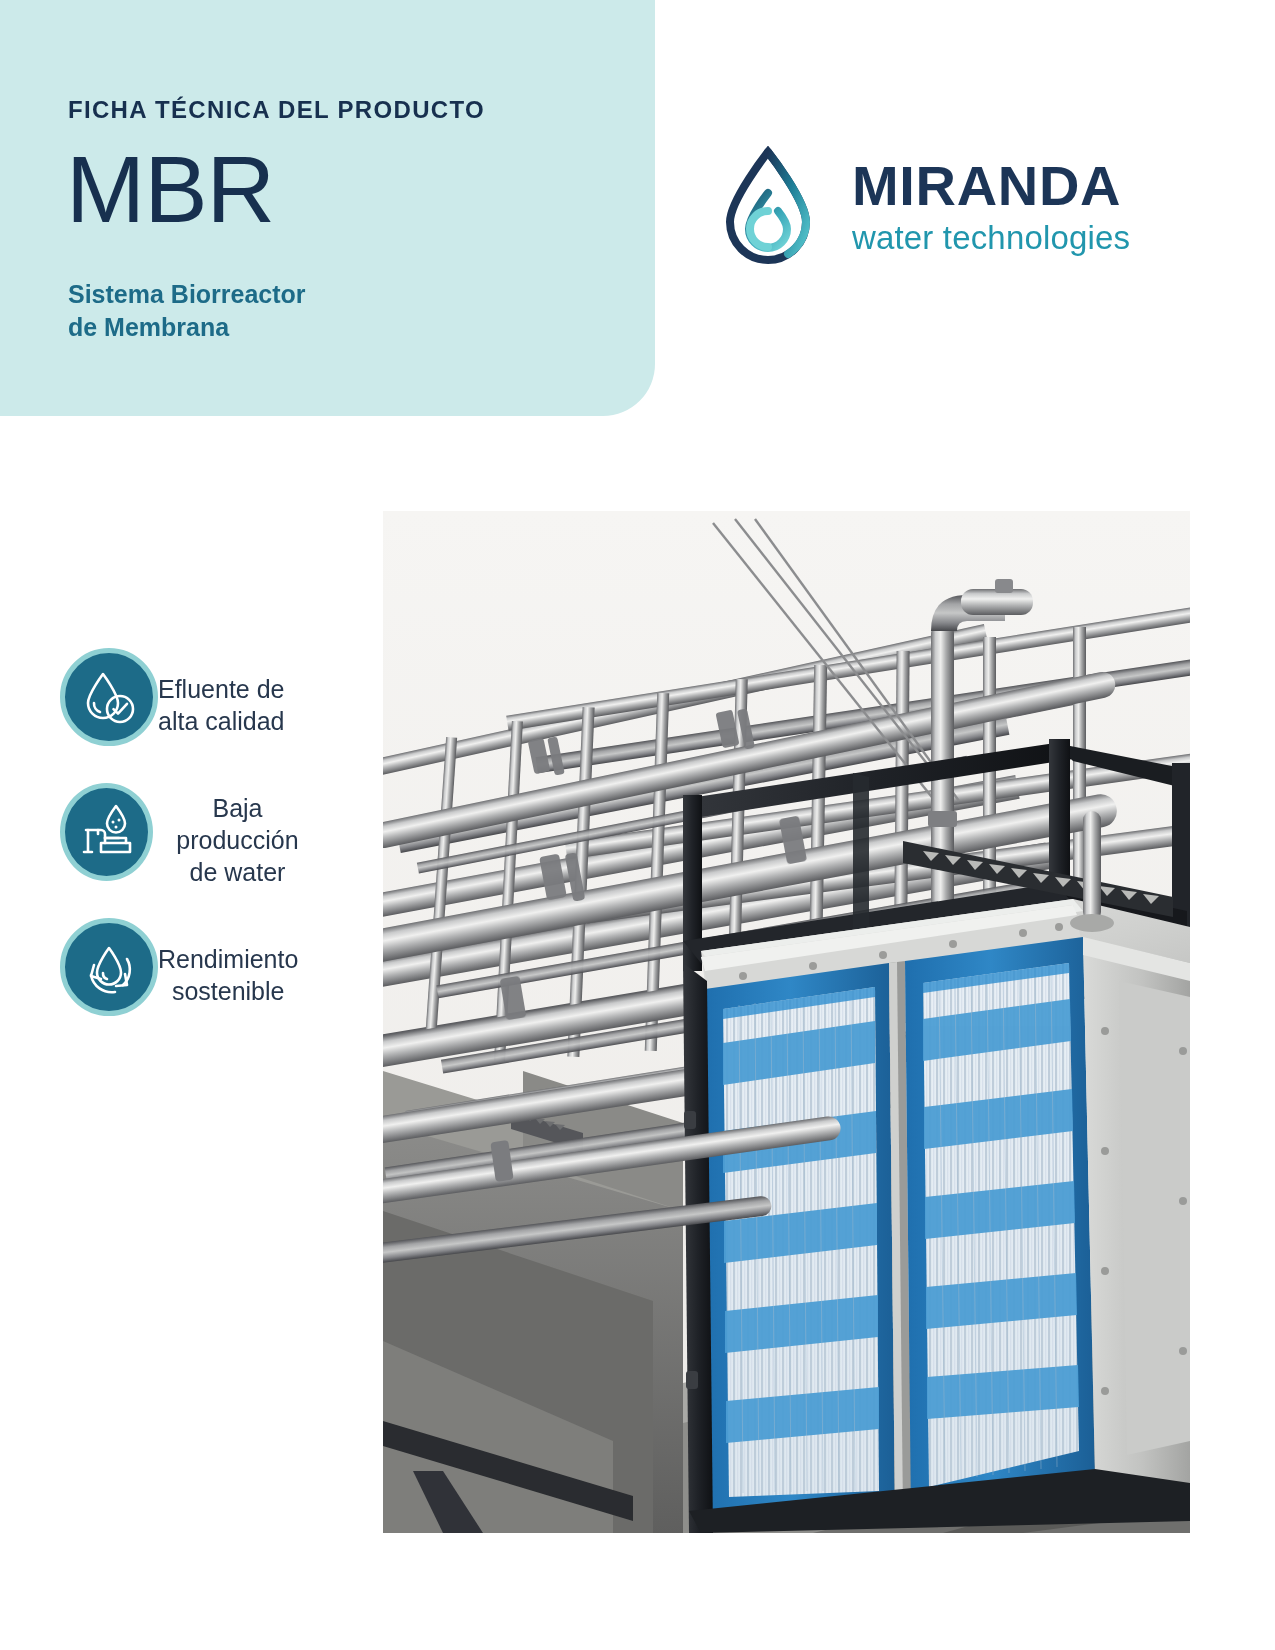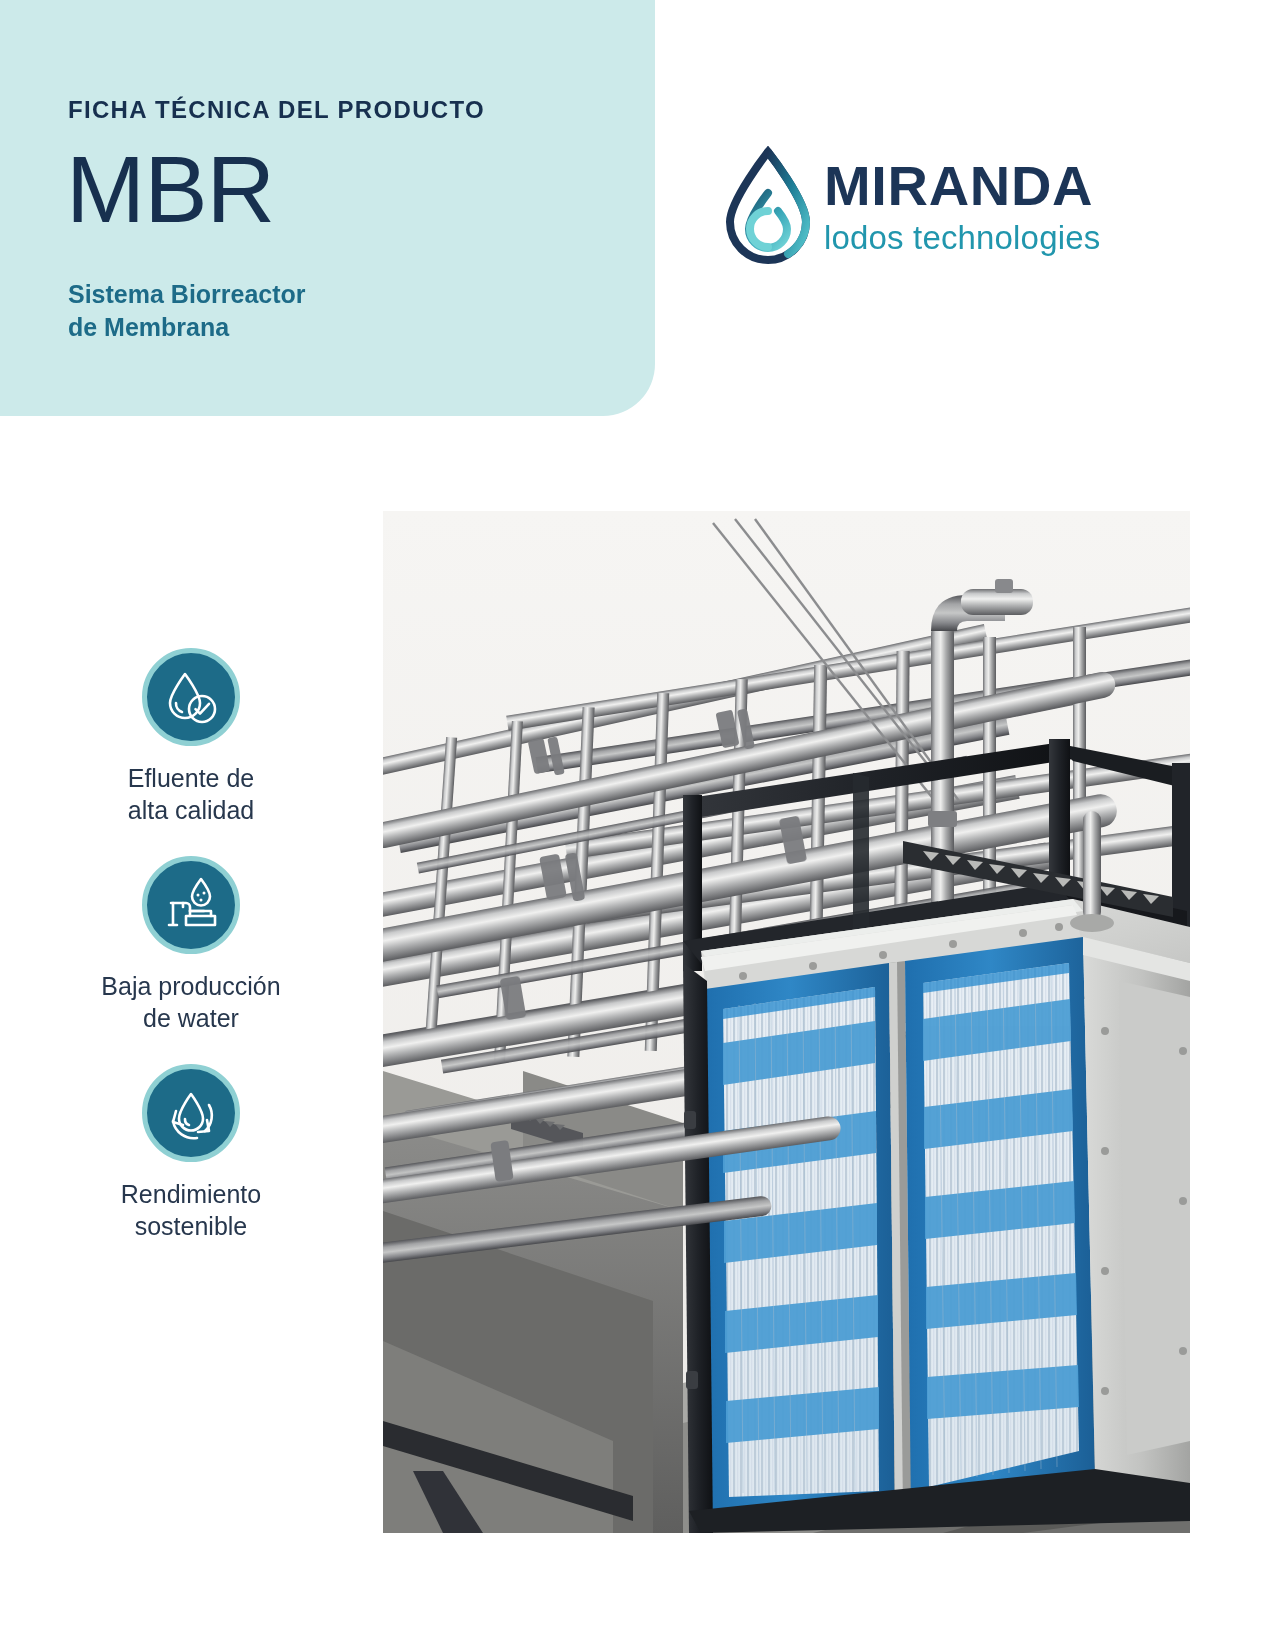--- a/index.html
+++ b/index.html
@@ -32,39 +32,39 @@
   .subtitle{
     position:absolute;left:68px;top:278px;
     font-size:25px;font-weight:700;line-height:1.32;
     color:#1d6b88;white-space:pre-line;
   }
 
   
   .logo{
     position:absolute;left:716px;top:140px;
     width:420px;height:130px;
-    display:flex;align-items:center;gap:4px;
+    display:flex;align-items:center;gap:32px;
   }
   .logo-mark{width:104px;height:118px;flex:0 0 auto;}
   .logo-text{display:flex;flex-direction:column;justify-content:center;padding-top:4px;}
   .logo-name{
     font-size:56px;font-weight:700;letter-spacing:0.012em;
     color:#1c3557;line-height:1;white-space:nowrap;
   }
   .logo-tag{
     font-size:33px;font-weight:400;letter-spacing:0.005em;
     color:#2196ad;line-height:1.05;margin-top:7px;white-space:nowrap;
   }
 
   
   .features{
     position:absolute;left:60px;top:648px;width:262px;
   }
   .feature{
-    display:flex;flex-direction:column;align-items:center;
+    display:flex;flex-direction:row;align-items:center;
     margin-bottom:30px;
   }
   .feature:last-child{margin-bottom:0;}
   .feature-icon{
     width:98px;height:98px;border-radius:50%;
     background:#1d6b88;
     border:5px solid #8fd0d3;
     box-sizing:border-box;
     display:flex;align-items:center;justify-content:center;
   }
@@ -113,21 +113,21 @@
 
         <path d="M52 6 C52 6 14 54 14 76 A38 38 0 0 0 90 76 C90 54 52 6 52 6 Z" fill="none" stroke="#1c3557" stroke-width="8" stroke-linecap="round"></path>
         <path d="M52 6 C52 6 90 54 90 76 A38 38 0 0 1 72 108" fill="none" stroke="url(#gdrop)" stroke-width="8" stroke-linecap="round"></path>
 
         <path d="M52 47 C52 47 33 71 33 83 A19 19 0 1 0 71 83 C71 77 66 70 62 65" fill="none" stroke="url(#gspiral)" stroke-width="8" stroke-linecap="round"></path>
         <path d="M52 101 A18 18 0 0 1 52 65" fill="none" stroke="#6fd2d6" stroke-width="8" stroke-linecap="round"></path>
       </svg>
     </div>
     <div class="logo-text">
       <div class="logo-name">MIRANDA</div>
-      <div class="logo-tag">lodos technologies</div>
+      <div class="logo-tag">water technologies</div>
     </div>
   </div>
 
   <div class="features">
 
     <div class="feature">
       <div class="feature-icon">
         <svg width="64" height="64" viewBox="0 0 64 64" fill="none" stroke="#ffffff" stroke-width="2.6" stroke-linecap="round" stroke-linejoin="round">
           <path d="M26 9 C26 9 11 29 11 38 A15 15 0 0 0 41 38 C41 29 26 9 26 9 Z"></path>
           <path d="M17 38 A9 9 0 0 0 23 47"></path>

